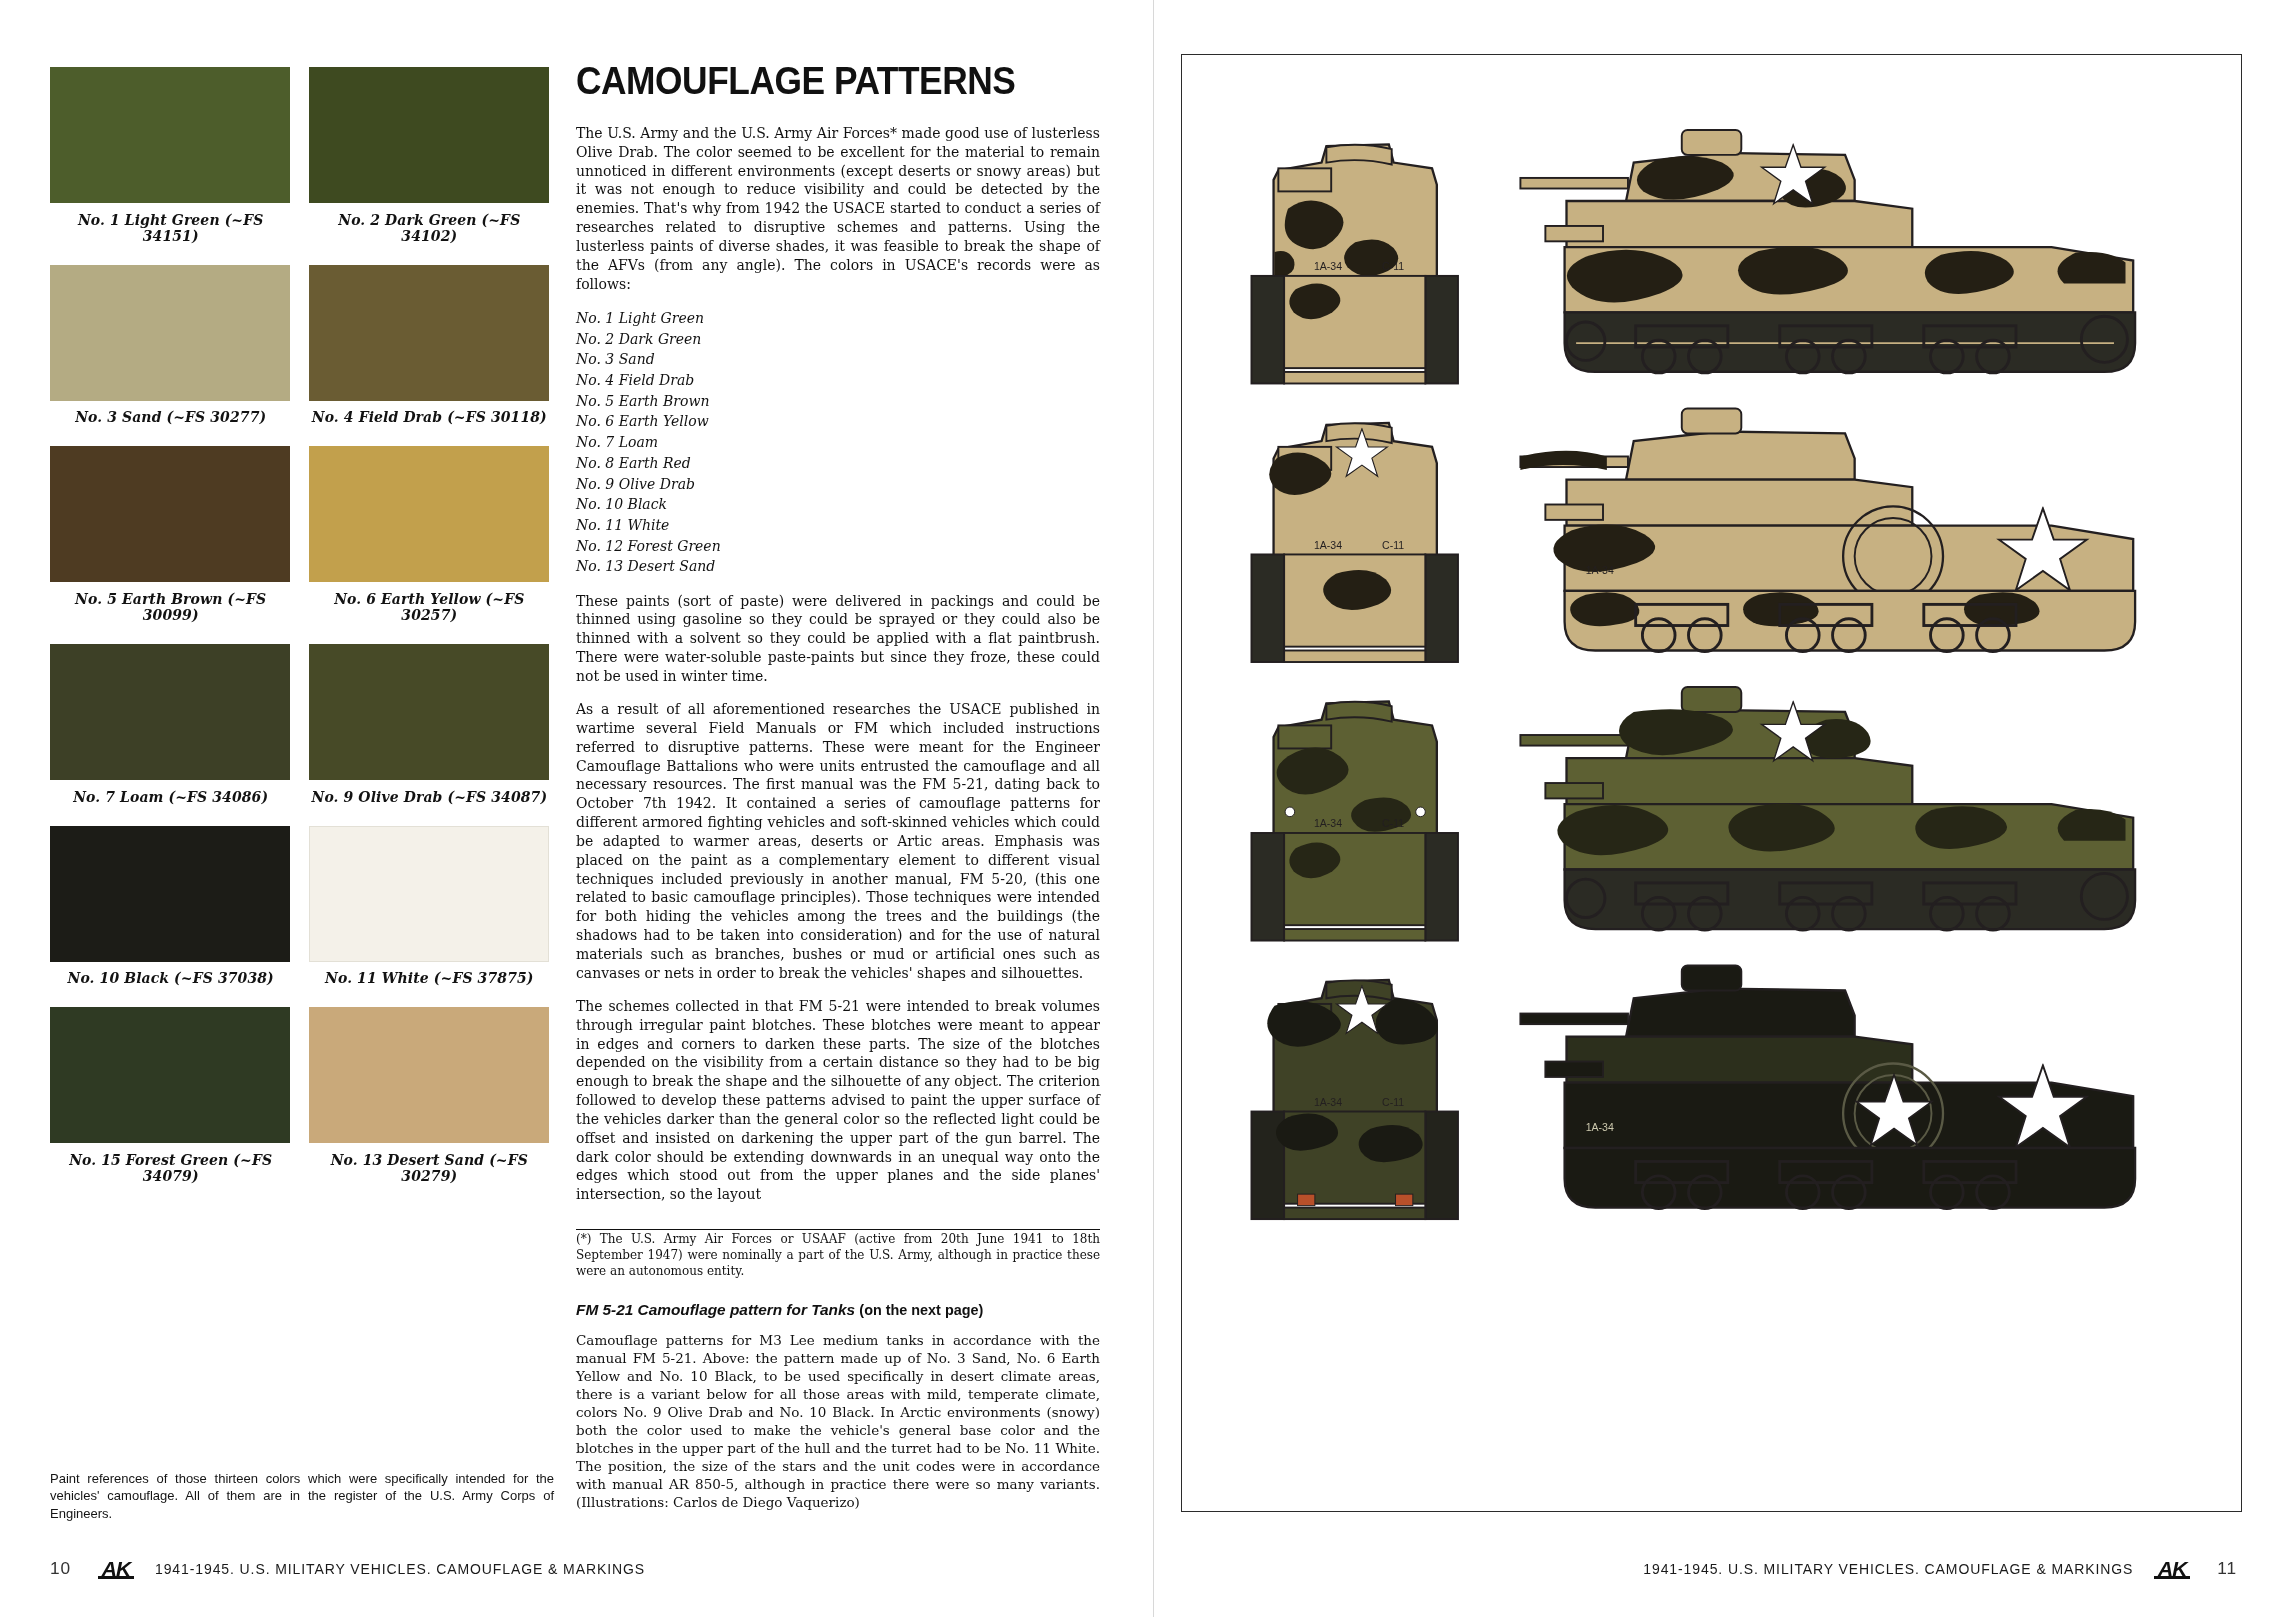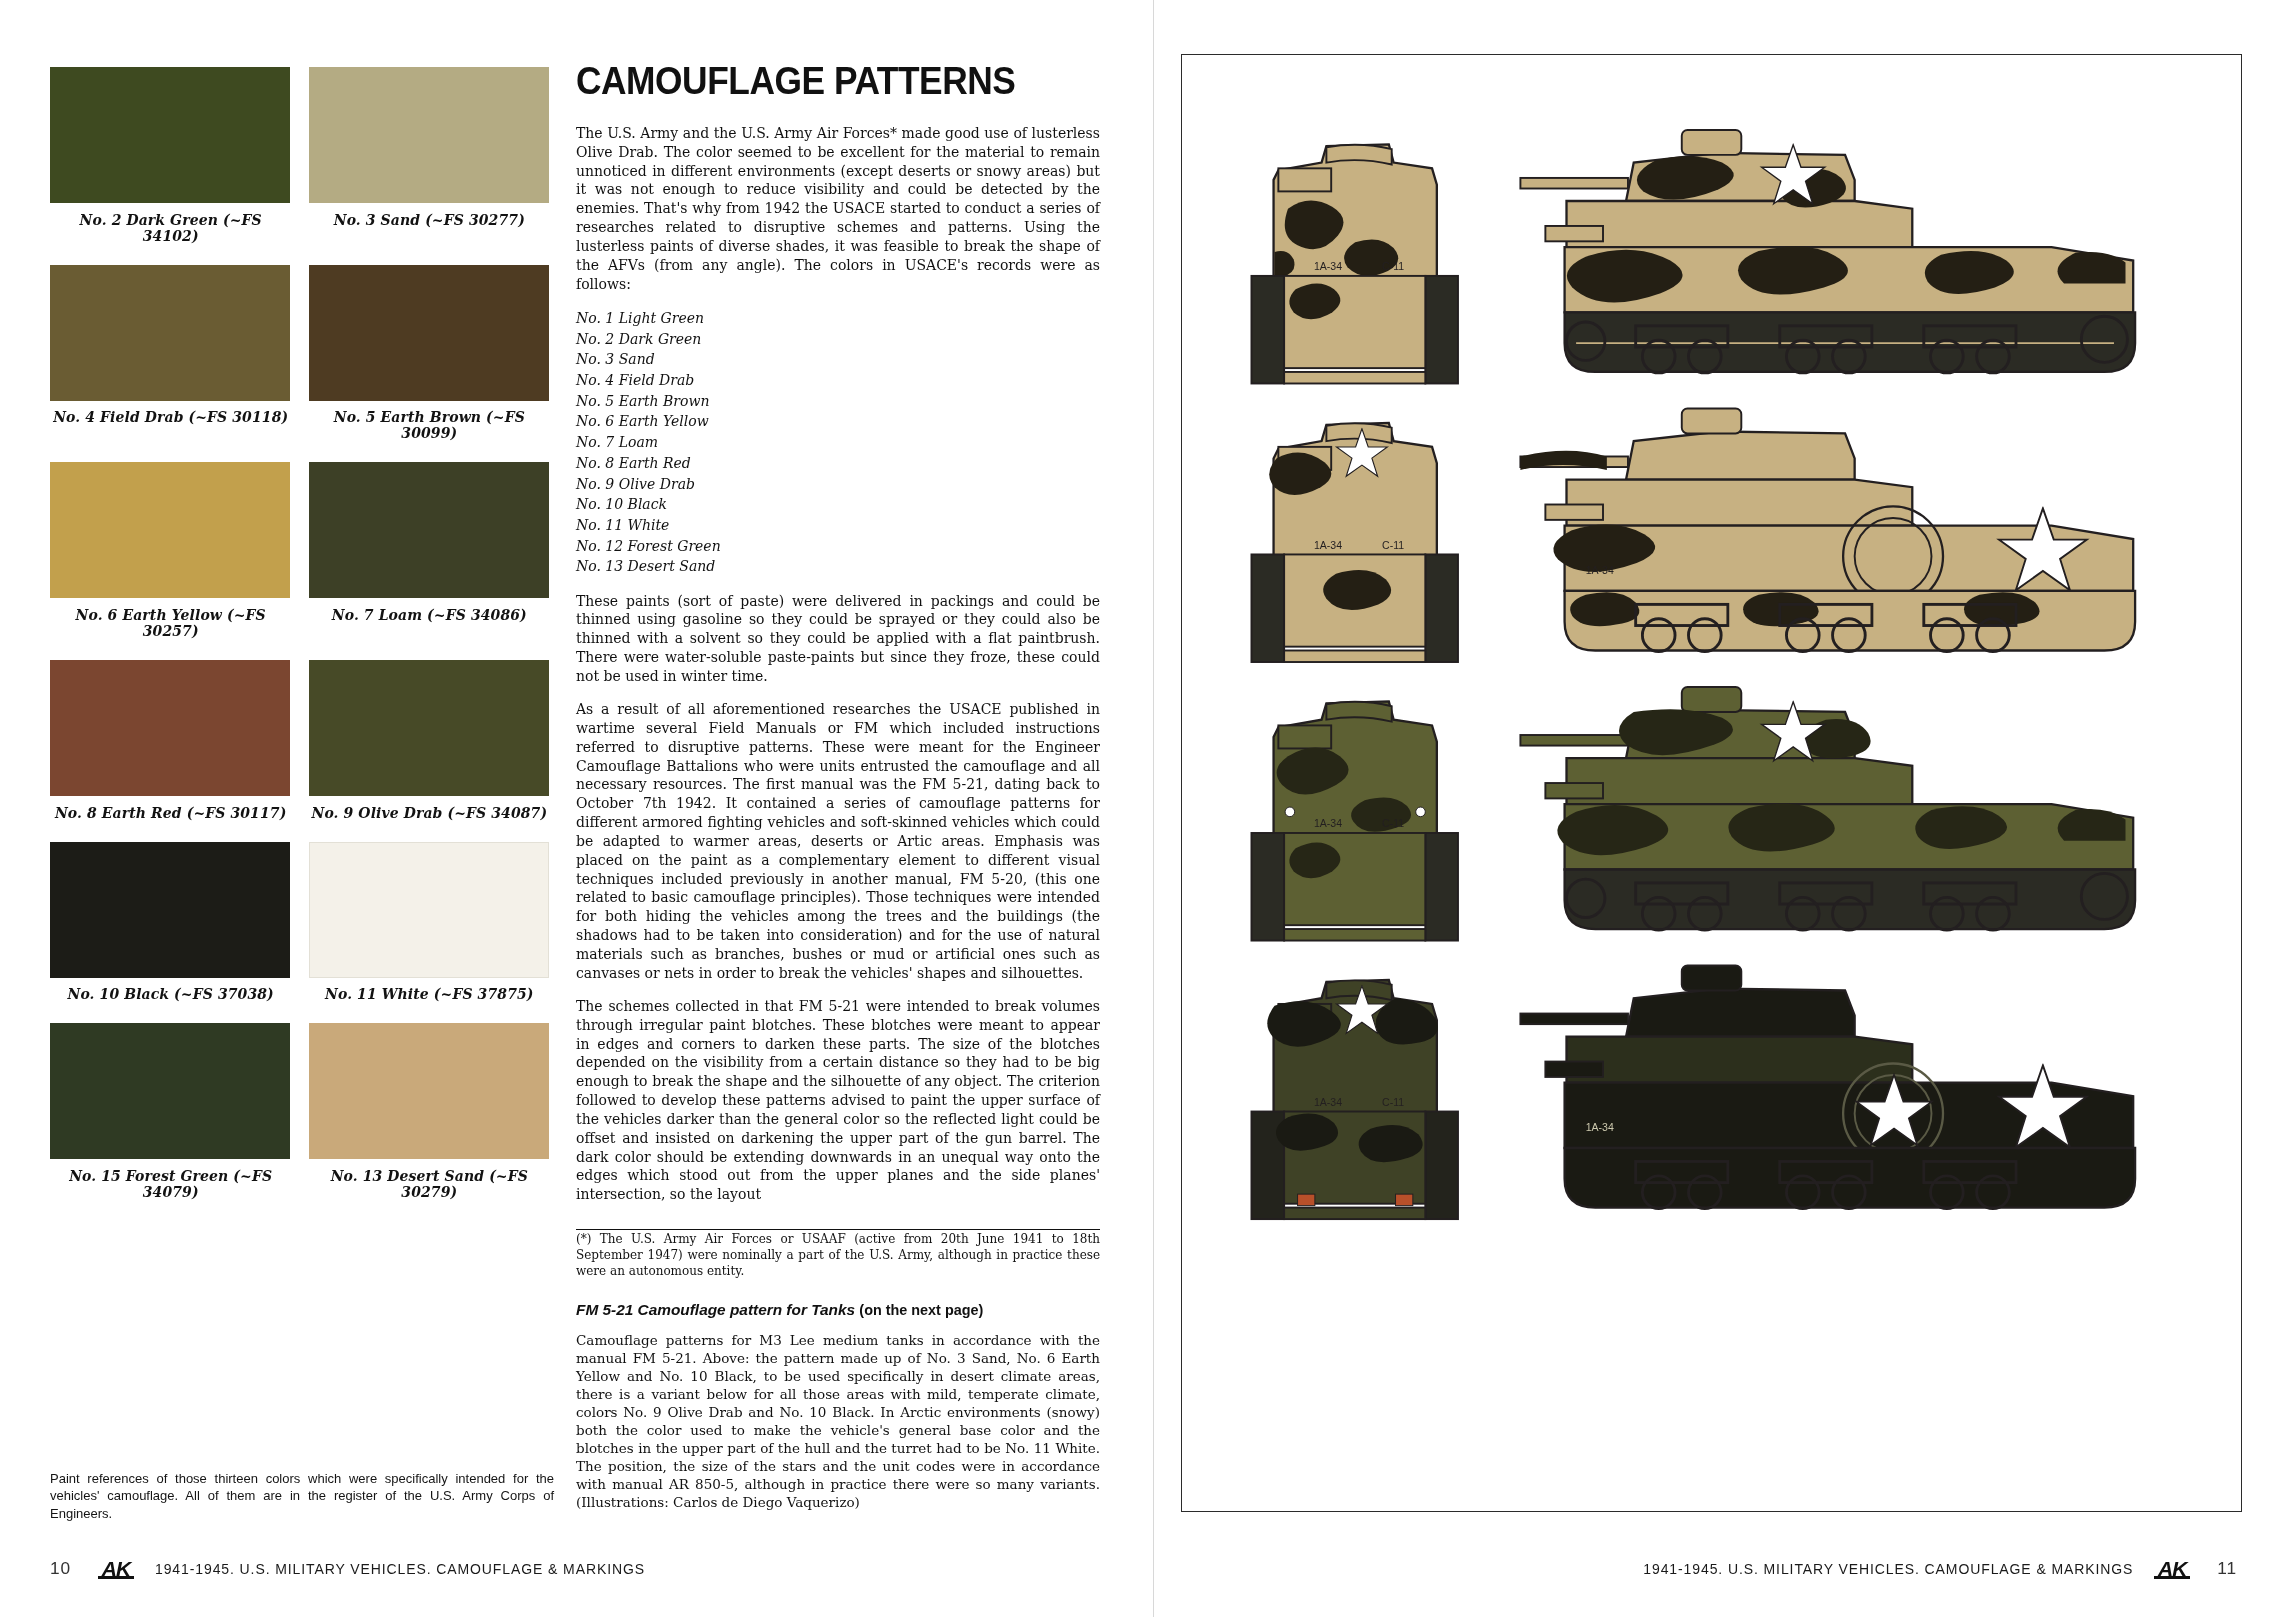--- a/index.html
+++ b/index.html
@@ -149,20 +149,24 @@
 <body>
 
 <div class="spread">
 
   <div class="page page-left">
 
     <div class="swatch-col">
       <div class="swatch-grid">
 
         <div class="swatch-cell">
+          <div class="swatch-box" id="sw0" style="background: rgb(77, 93, 43);"></div>
+          <div class="swatch-label">No. 1 Light Green (~FS 34151)</div>
+        </div>
+        <div class="swatch-cell">
           <div class="swatch-box" id="sw1" style="background: rgb(62, 74, 32);"></div>
           <div class="swatch-label">No. 2 Dark Green (~FS 34102)</div>
         </div>
 
         <div class="swatch-cell">
           <div class="swatch-box" id="sw2" style="background: rgb(180, 171, 131);"></div>
           <div class="swatch-label">No. 3 Sand (~FS 30277)</div>
         </div>
         <div class="swatch-cell">
           <div class="swatch-box" id="sw3" style="background: rgb(106, 92, 51);"></div>
@@ -174,24 +178,20 @@
           <div class="swatch-label">No. 5 Earth Brown (~FS 30099)</div>
         </div>
         <div class="swatch-cell">
           <div class="swatch-box" id="sw5" style="background: rgb(194, 160, 76);"></div>
           <div class="swatch-label">No. 6 Earth Yellow (~FS 30257)</div>
         </div>
 
         <div class="swatch-cell">
           <div class="swatch-box" id="sw6" style="background: rgb(61, 64, 38);"></div>
           <div class="swatch-label">No. 7 Loam (~FS 34086)</div>
-        </div>
-        <div class="swatch-cell">
-          <div class="swatch-box" id="sw7" style="background: rgb(123, 70, 48);"></div>
-          <div class="swatch-label">No. 8 Earth Red (~FS 30117)</div>
         </div>
 
         <div class="swatch-cell">
           <div class="swatch-box" id="sw8" style="background: rgb(71, 74, 39);"></div>
           <div class="swatch-label">No. 9 Olive Drab (~FS 34087)</div>
         </div>
         <div class="swatch-cell">
           <div class="swatch-box" id="sw9" style="background: rgb(28, 28, 23);"></div>
           <div class="swatch-label">No. 10 Black (~FS 37038)</div>
         </div>

